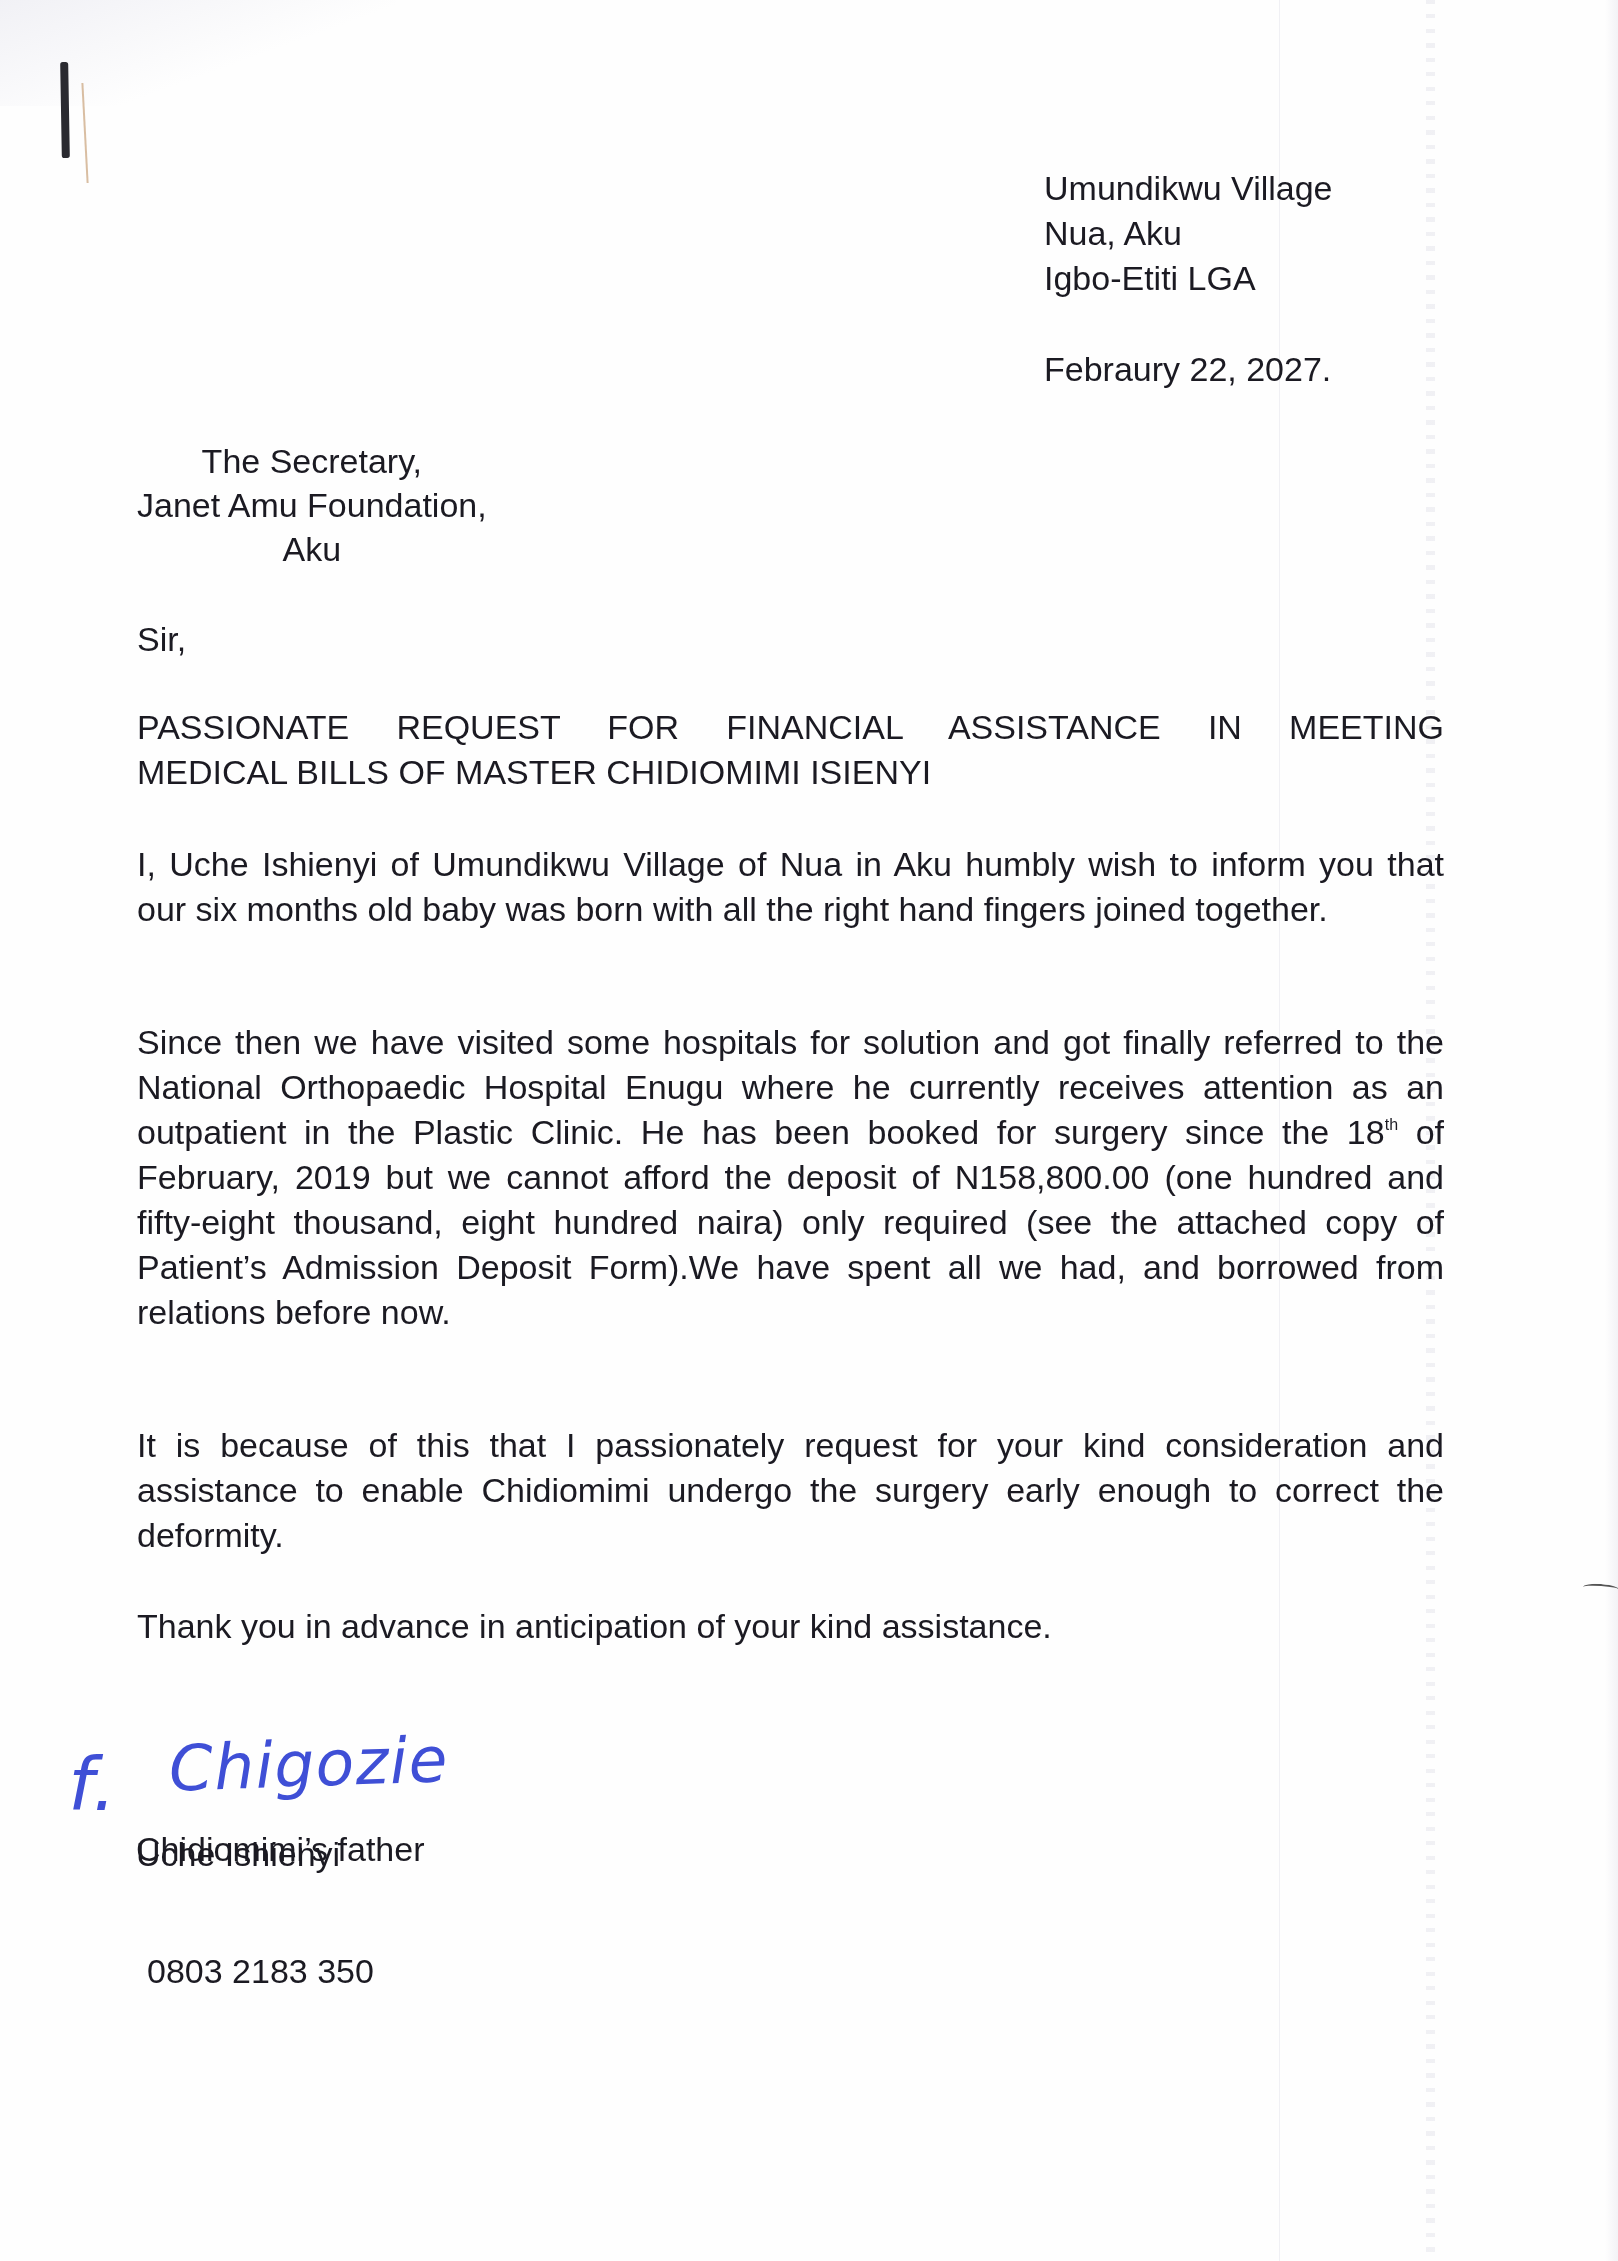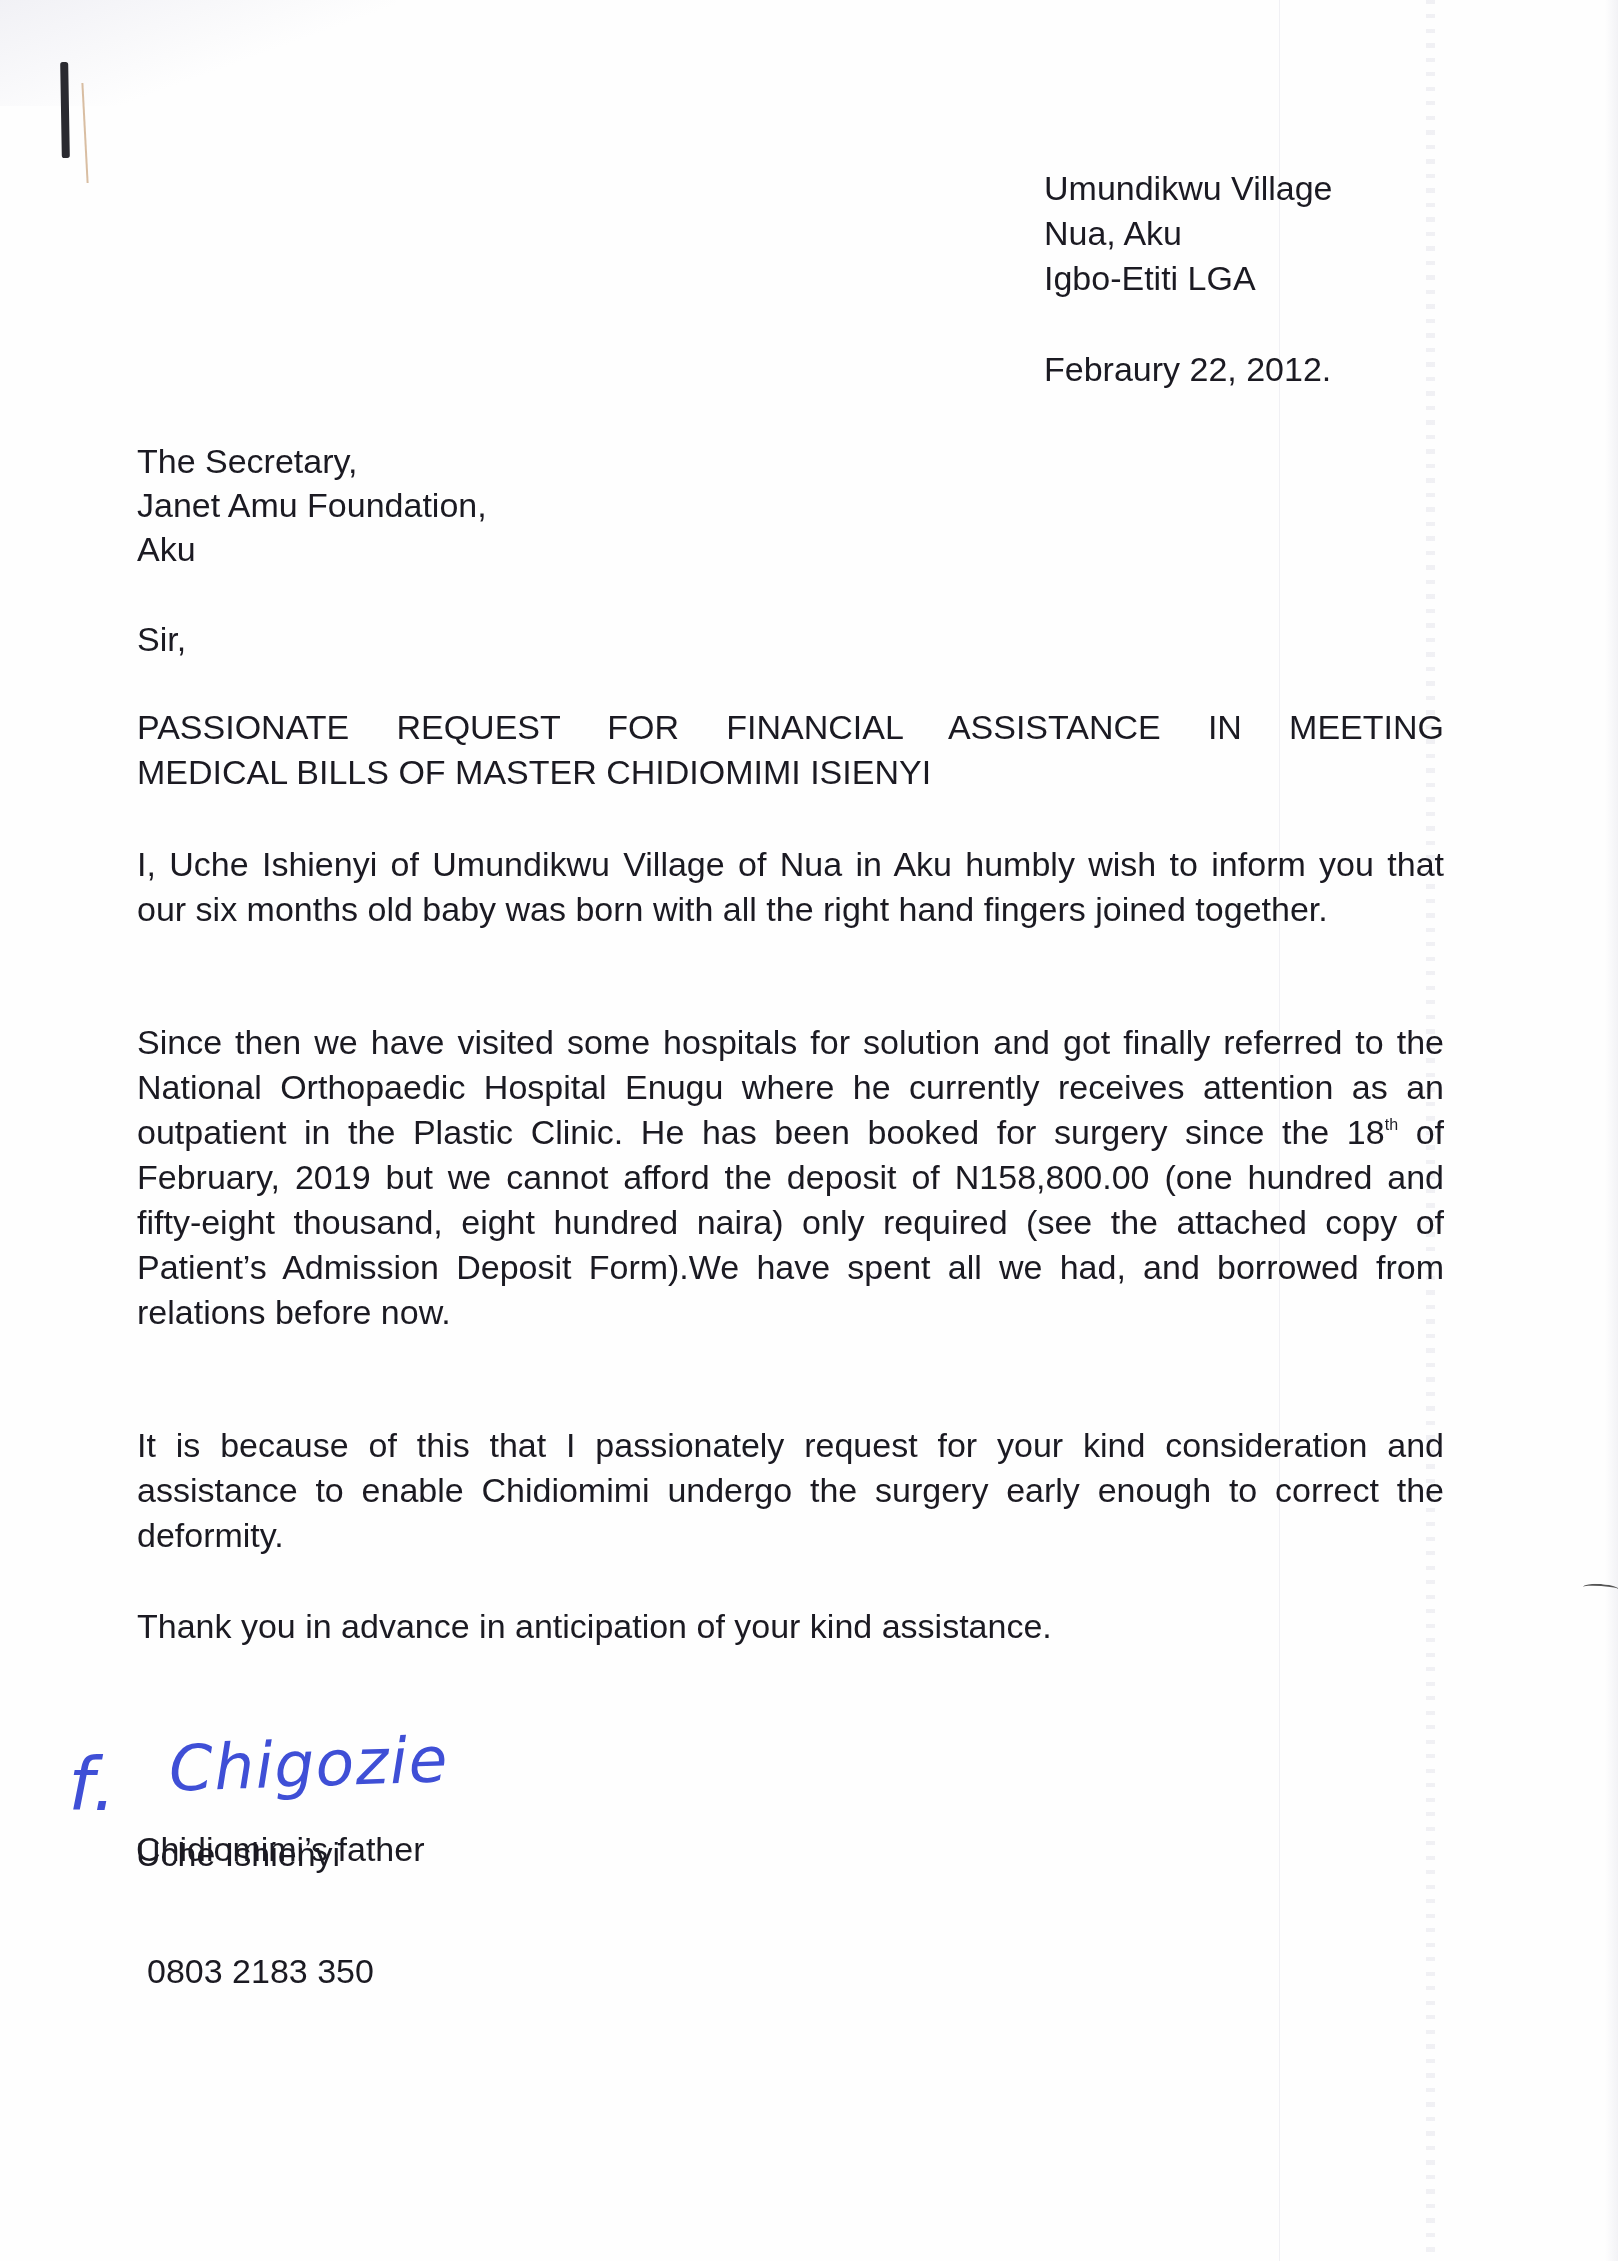--- a/index.html
+++ b/index.html
@@ -57,21 +57,21 @@
     border-radius: 50% 50% 0 0;
     transform: rotate(4deg);
   }
 
   .text { position: absolute; font-size: 34px; line-height: 45px; white-space: nowrap; }
 
   .sender-address { left: 1044px; top: 166px; }
   .sender-address div { height: 45px; }
   .letter-date { left: 1044px; top: 347px; }
 
-  .recipient { left: 137px; top: 439px; }
+  .recipient { left: 137px; top: 439px; text-align: center; }
   .recipient div { height: 44px; }
   .salutation { left: 137px; top: 617px; }
 
   .subject {
     left: 137px; top: 705px; width: 1307px;
     white-space: normal;
   }
   .subject div { height: 45px; }
 
   .para {
@@ -118,21 +118,21 @@
   <div class="right-edge"></div>
   <div class="staple"></div>
   <div class="staple-shadow"></div>
   <div class="edge-mark"></div>
 
   <div class="text sender-address">
     <div>Umundikwu Village</div>
     <div>Nua, Aku</div>
     <div>Igbo-Etiti LGA</div>
   </div>
-  <div class="text letter-date">Febraury 22, 2012.</div>
+  <div class="text letter-date">Febraury 22, 2027.</div>
 
   <div class="text recipient">
     <div>The Secretary,</div>
     <div>Janet Amu Foundation,</div>
     <div>Aku</div>
   </div>
 
   <div class="text salutation">Sir,</div>
 
   <div class="text subject">

